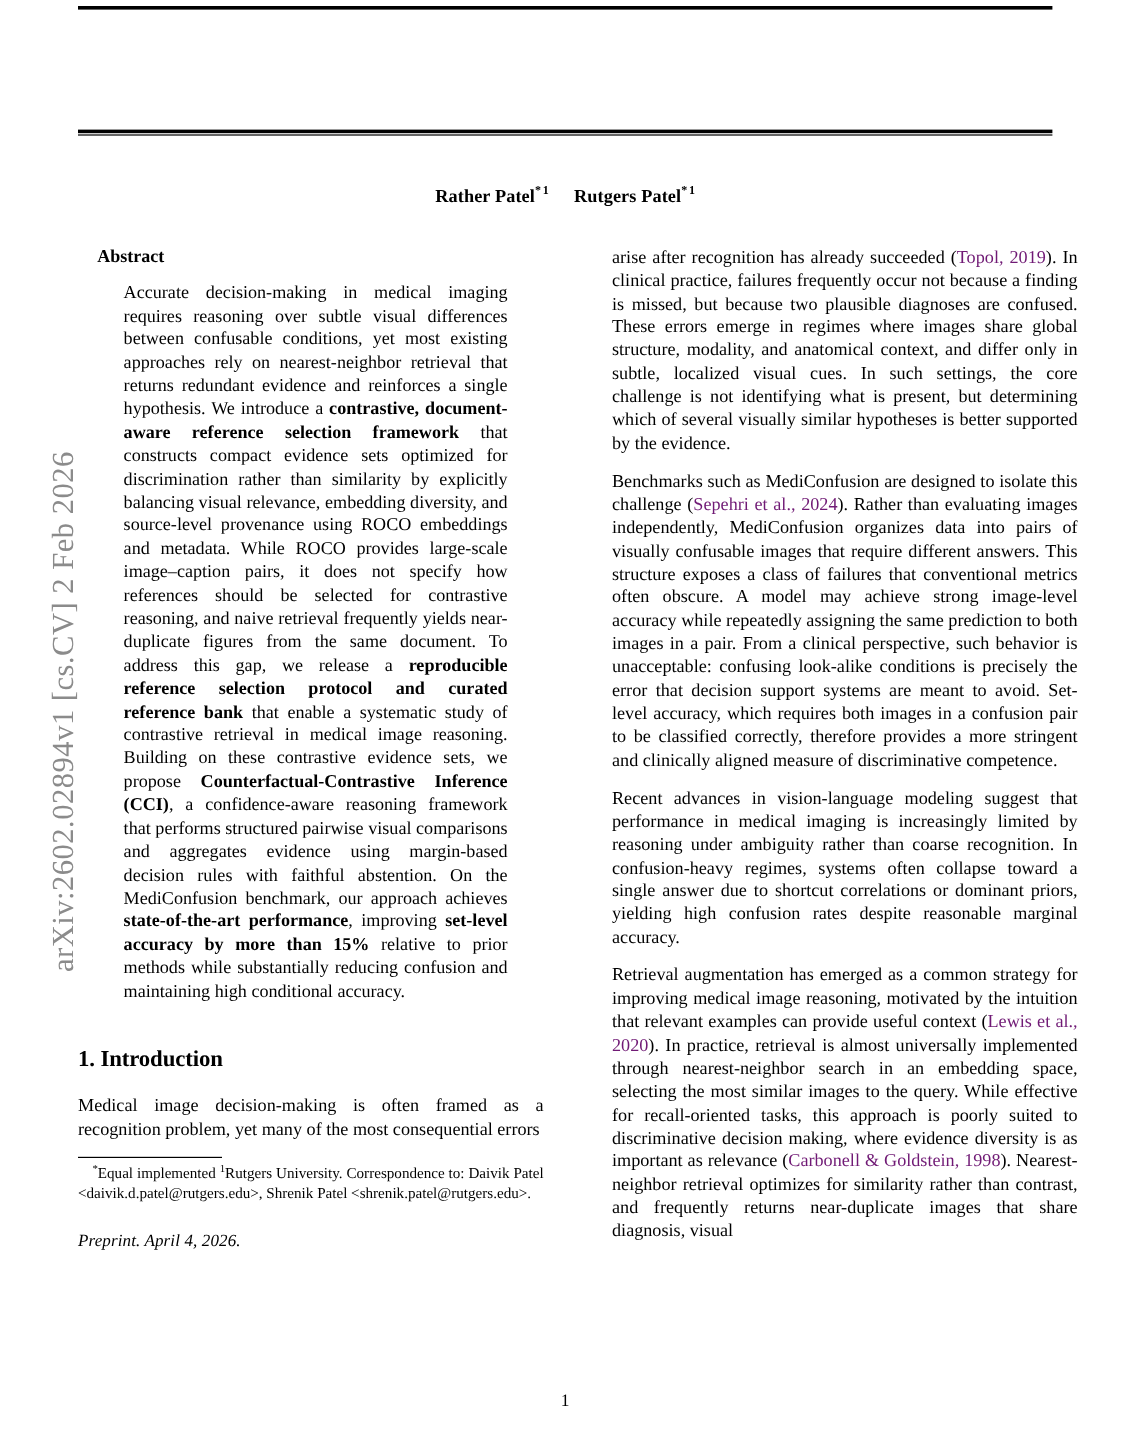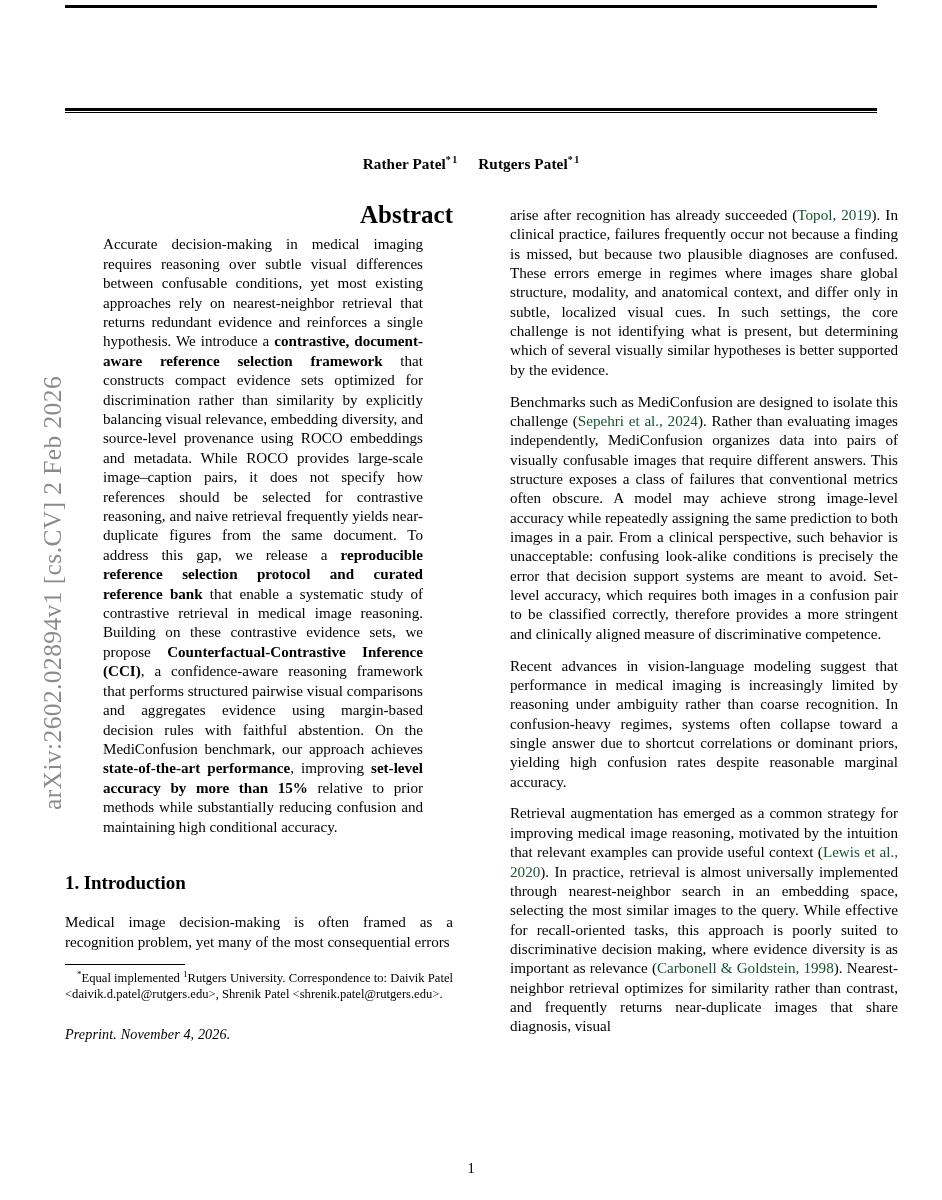--- a/index.html
+++ b/index.html
@@ -107,23 +107,23 @@
     line-height: 19.35px;
     text-align: justify;
     text-justify: inter-word;
     hyphens: manual;
   }
   .col-left  { left: 0px; }
   .col-right { left: 445px; }
 
   
   .abstract-head {
-    text-align: right;
-    font-weight: bold;
-    font-size: 25px;
+    text-align: left;
+    font-weight: bold;
+    font-size: 15px;
     margin: 0 0 11px 0;
     padding-left: 16px;
     font-family: Liberation Serif, serif;
   }
   .abstract-body {
     margin: 0 30px 0 38px;
     text-align: justify;
     font-size: 15.1px;
     line-height: 19.4px;
   }
@@ -136,21 +136,21 @@
     margin: 36px 0 20px 0;
     letter-spacing: -0.1px;
   }
 
   p.para {
     margin: 0 0 12.5px 0;
     text-align: justify;
   }
   p.para:last-child { margin-bottom: 11px; }
 
-  .cite { color: #14532d; }
+  .cite { color: #701a75; }
 
   
   .footnote-wrap {
     margin-top: 13px;
   }
   .footnote-rule {
     width: 120px;
     height: 1.3px;
     background: #000;
     margin: 0 0 6px 0;
@@ -216,21 +216,21 @@
 
     <p class="para">Medical image decision-making is often framed as a recognition problem, yet many of the most consequential errors</p>
 
     <div class="footnote-wrap">
       <div class="footnote-rule"></div>
       <p class="footnote">
         <span class="fn-indent"></span><sup class="fnm">*</sup><span>Equal implemented </span><sup class="fnm">1</sup><span>Rutgers University. Correspondence to: Daivik Patel &lt;daivik.d.patel@rutgers.edu&gt;, Shrenik Patel &lt;shrenik.patel@rutgers.edu&gt;.</span>
       </p>
     </div>
 
-    <div class="preprint">Preprint. November 4, 2026.</div>
+    <div class="preprint">Preprint. April 4, 2026.</div>
   </div>
 
   <div class="col col-right">
     <div>
         <p class="para"><span>arise after recognition has already succeeded (</span><span class="cite">Topol, 2019</span><span>). In clinical practice, failures frequently occur not because a finding is missed, but because two plausible diagnoses are confused. These errors emerge in regimes where images share global structure, modality, and anatomical context, and differ only in subtle, localized visual cues. In such settings, the core challenge is not identifying what is present, but determining which of several visually similar hypotheses is better supported by the evidence.</span></p>
         <p class="para"><span>Benchmarks such as MediConfusion are designed to isolate this challenge (</span><span class="cite">Sepehri et al., 2024</span><span>). Rather than evaluating images independently, MediConfusion organizes data into pairs of visually confusable images that require different answers. This structure exposes a class of failures that conventional metrics often obscure. A model may achieve strong image-level accuracy while repeatedly assigning the same prediction to both images in a pair. From a clinical perspective, such behavior is unacceptable: confusing look-alike conditions is precisely the error that decision support systems are meant to avoid. Set-level accuracy, which requires both images in a confusion pair to be classified correctly, therefore provides a more stringent and clinically aligned measure of discriminative competence.</span></p>
         <p class="para"><span>Recent advances in vision-language modeling suggest that performance in medical imaging is increasingly limited by reasoning under ambiguity rather than coarse recognition. In confusion-heavy regimes, systems often collapse toward a single answer due to shortcut correlations or dominant priors, yielding high confusion rates despite reasonable marginal accuracy.</span></p>
         <p class="para"><span>Retrieval augmentation has emerged as a common strategy for improving medical image reasoning, motivated by the intuition that relevant examples can provide useful context (</span><span class="cite">Lewis et al., 2020</span><span>). In practice, retrieval is almost universally implemented through nearest-neighbor search in an embedding space, selecting the most similar images to the query. While effective for recall-oriented tasks, this approach is poorly suited to discriminative decision making, where evidence diversity is as important as relevance (</span><span class="cite">Carbonell &amp; Goldstein, 1998</span><span>). Nearest-neighbor retrieval optimizes for similarity rather than contrast, and frequently returns near-duplicate images that share diagnosis, visual</span></p>
       </div>
   </div>

